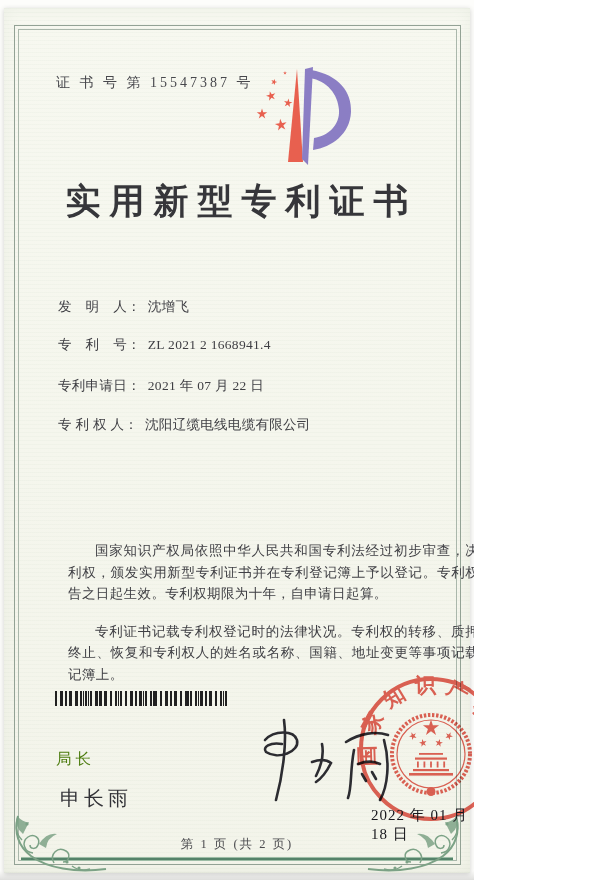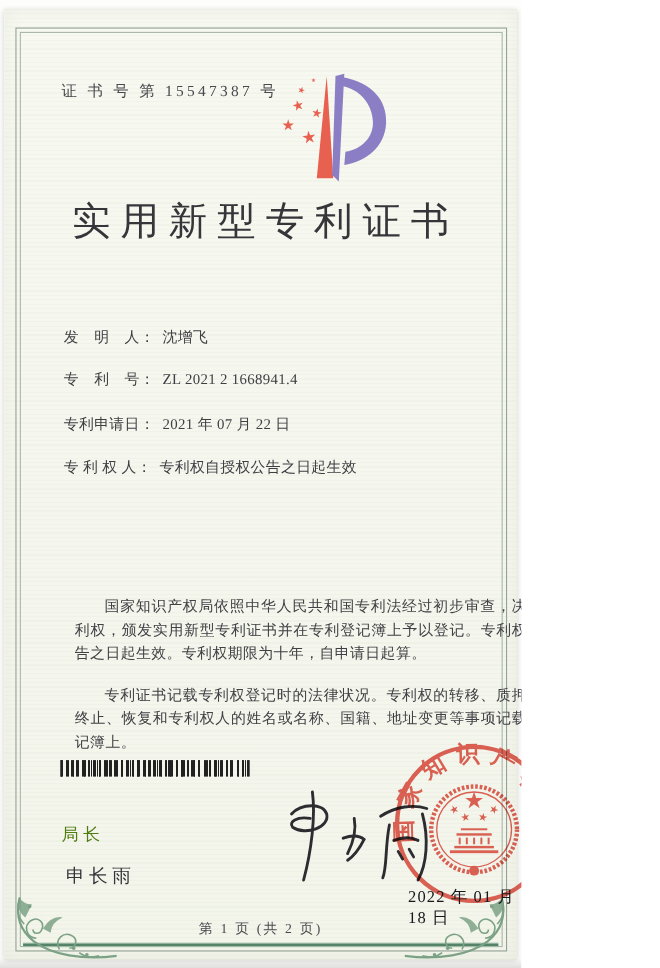--- a/index.html
+++ b/index.html
@@ -8,35 +8,35 @@
   .photo::after{content:"";position:absolute;left:0;right:0;bottom:0;height:9px;
          background:linear-gradient(180deg,rgba(0,0,0,0),rgba(0,0,0,.12));pointer-events:none;}
   .paper{position:absolute;inset:8px 4px 7px 4px;
          background:repeating-linear-gradient(0deg,rgba(130,165,135,.045) 0 1px,rgba(0,0,0,0) 1px 4px),
                     linear-gradient(180deg,#f7f8f0,#f3f4ea);
          box-shadow:0 1px 5px rgba(0,0,0,.18), inset 0 0 16px rgba(90,110,90,.07);}
   .abs{position:absolute;}
   .frame-outer{position:absolute;left:14px;right:13px;top:25px;bottom:15px;border:1px solid #93a295;}
   .frame-inner{position:absolute;left:18px;right:17px;top:29px;bottom:19px;border:1px solid #aab7ab;}
   .cert-no{left:56px;top:74px;font-size:14px;letter-spacing:3px;color:#47474c;}
-  .title{left:0;right:0;top:178px;text-align:center;font-size:35px;font-weight:400;
+  .title{left:0;right:0;top:178px;text-align:center;font-size:35px;font-weight:700;
          letter-spacing:9px;text-indent:9px;color:#36363a;}
   .row{left:58px;right:30px;font-size:13.5px;letter-spacing:.3px;color:#3e3e43;white-space:nowrap;}
   .row .lab{margin-right:7px;}
   .r0{top:254px}.r1{top:298px}.r2{top:336px}.r3{top:377px}.r4{top:416px}.r5{top:455px}.r6{top:494px}
   .pair2{position:absolute;left:242px;top:0;}
   .paras{left:52px;width:500px;top:524px;font-size:13.5px;line-height:21.5px;
          text-align:justify;letter-spacing:.4px;color:#404045;}
   .paras p{margin:16px;text-indent:2em;}
   .barcode{left:55px;top:691px;width:172px;height:15px;
          background:repeating-linear-gradient(90deg,#212121 0 2px,transparent 2px 5px),
                     repeating-linear-gradient(90deg,#212121 0 1px,transparent 1px 7px),
                     repeating-linear-gradient(90deg,#212121 0 1px,transparent 1px 11px);}
   .director-title{left:56px;top:749px;font-size:15.5px;letter-spacing:4px;color:#4d7c0f;}
-  .director-name{left:60px;top:785px;font-size:17px;letter-spacing:4px;color:#333338;}
+  .director-name{left:60px;top:785px;font-size:20px;letter-spacing:4px;color:#333338;}
   .sig{left:250px;top:714px;}
   .seal{left:356px;top:674px;mix-blend-mode:multiply;}
   .seal-date{left:371px;top:806px;font-size:15px;letter-spacing:1px;color:#17171c;z-index:5;}
   .footer{left:0;right:0;top:836px;text-align:center;font-size:12.5px;letter-spacing:2px;color:#4a4a4e;}
   .rule{left:21px;right:21px;top:858px;height:2px;background:#55836a;
         box-shadow:0 1px 0 #9dbda6,0 -1px 0 #9dbda6;}
   .corner{left:9px;top:806px;}
   .corner.right{left:auto;right:9px;transform:scaleX(-1);}
 </style>
 </head>
@@ -102,21 +102,21 @@
   <div class="abs row r1">
     <span class="lab">发　明　人：</span><span>沈增飞</span>
   </div>
   <div class="abs row r2">
     <span class="lab">专　利　号：</span><span>ZL 2021 2 1668941.4</span>
   </div>
   <div class="abs row r3">
     <span class="lab">专利申请日：</span><span>2021 年 07 月 22 日</span>
   </div>
   <div class="abs row r4">
-    <span class="lab">专 利 权 人：</span><span>专利权自授权公告之日起生效</span>
+    <span class="lab">专 利 权 人：</span><span>沈阳辽缆电线电缆有限公司</span>
   </div>
   <div class="abs row r6">
   </div>
 
   <div class="abs paras">
     <p>国家知识产权局依照中华人民共和国专利法经过初步审查，决定授予专利权，颁发实用新型专利证书并在专利登记簿上予以登记。专利权自授权公告之日起生效。专利权期限为十年，自申请日起算。</p>
     <p>专利证书记载专利权登记时的法律状况。专利权的转移、质押、无效、终止、恢复和专利权人的姓名或名称、国籍、地址变更等事项记载在专利登记簿上。</p>
   </div>
 
   <div class="abs barcode"></div>

